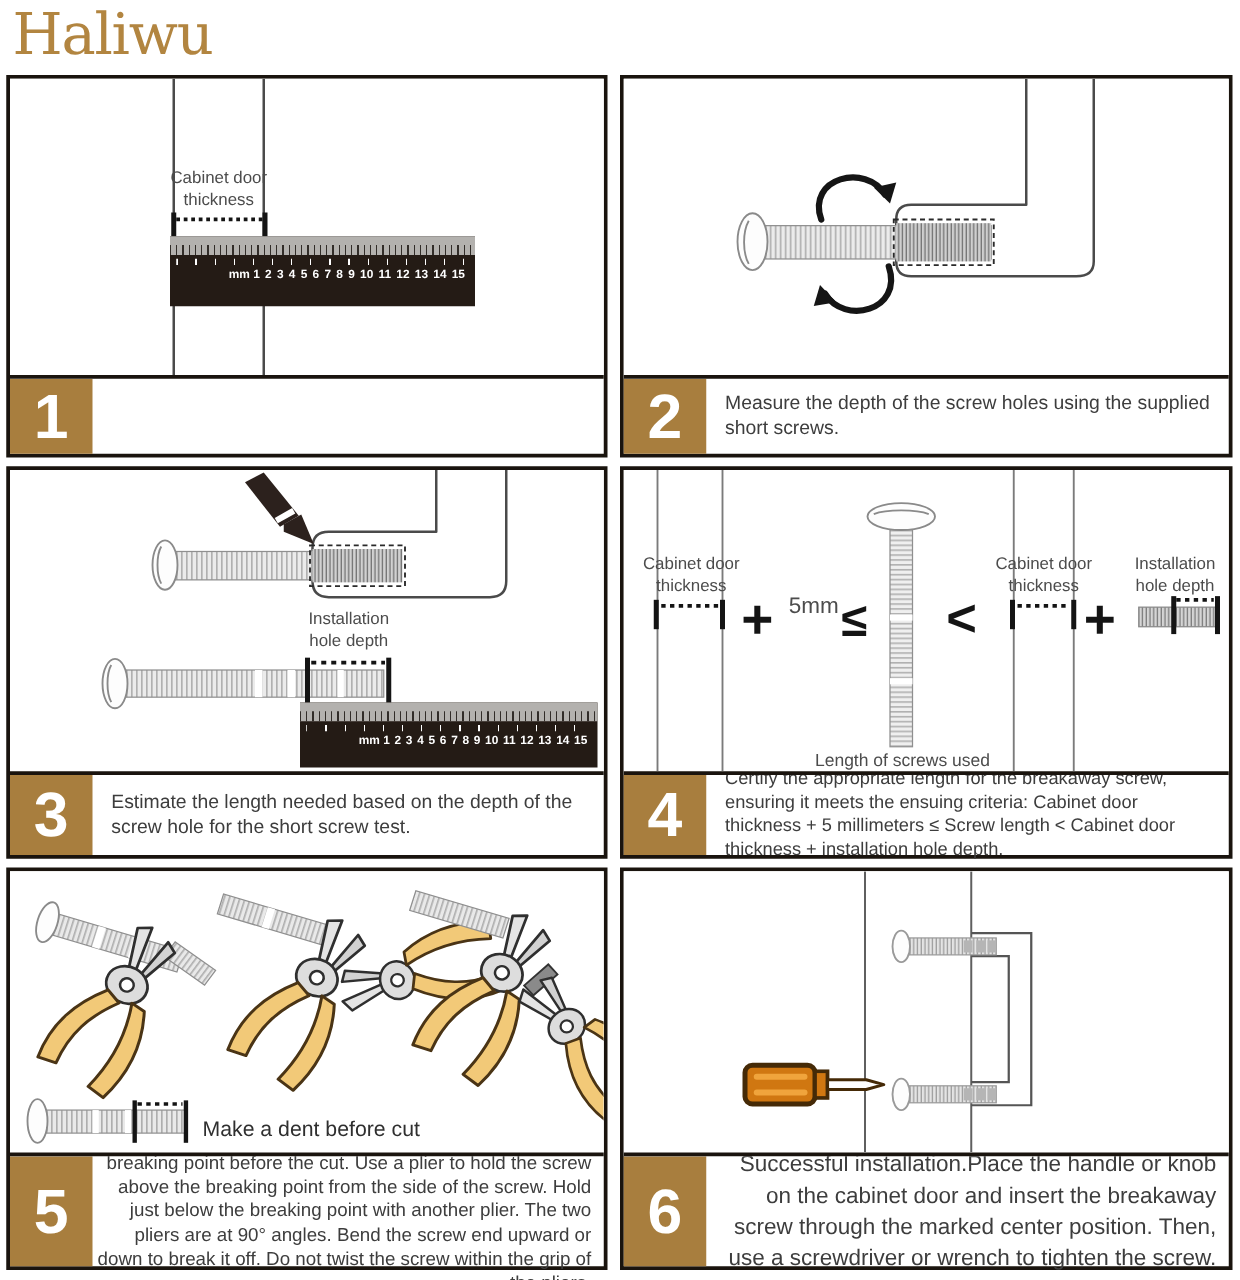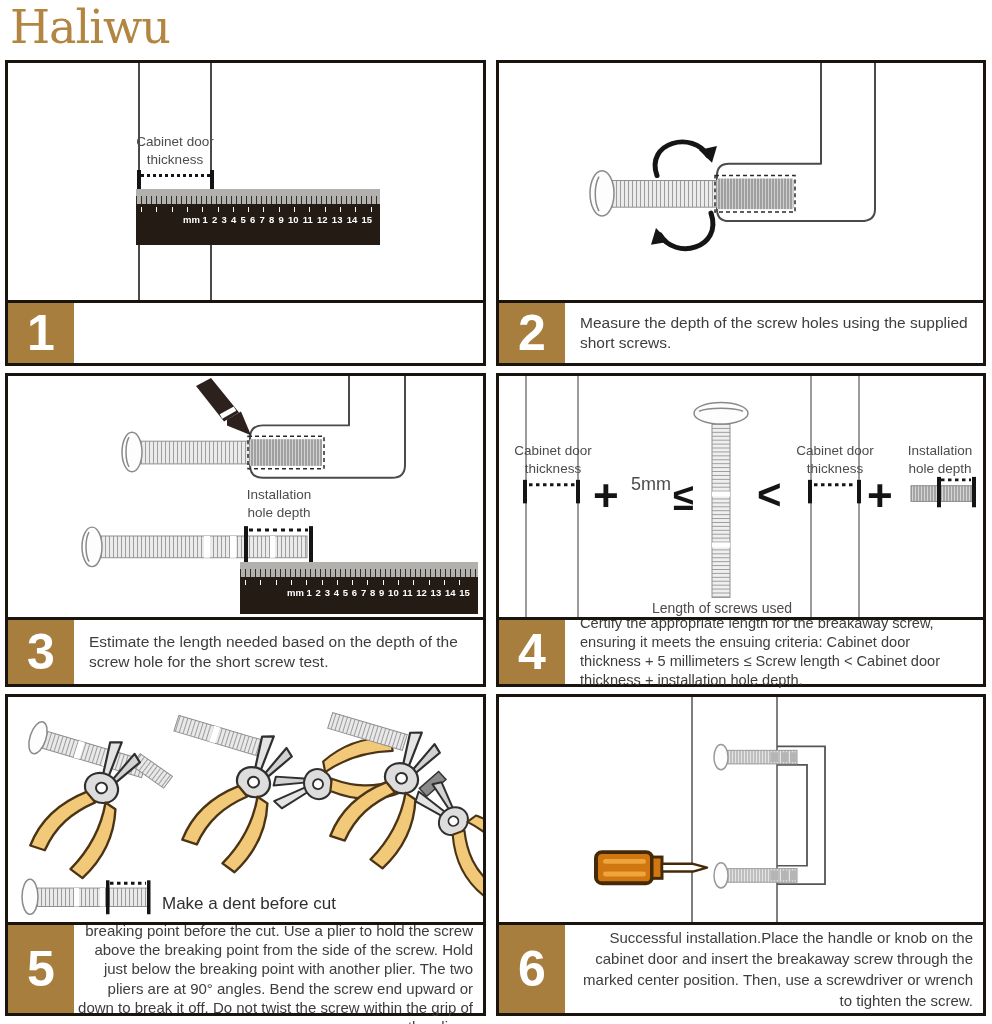--- a/index.html
+++ b/index.html
@@ -27,21 +27,21 @@
     font-weight:bold; font-size:50px;
     display:flex; align-items:center; justify-content:center;
   }
   .cap-text {
     flex:1; display:flex; align-items:center;
     padding:4px 10px 4px 15px; color:#3d3d3d;
     font-size:15.5px; line-height:1.32;
   }
   .p4 .cap-text { font-size:14.6px; line-height:1.3; }
   .p5 .cap-text { font-size:15px; padding-left:4px; line-height:1.29; }
-  .p6 .cap-text { font-size:15px; line-height:1.4; }
+  .p6 .cap-text { font-size:18px; line-height:1.4; }
 
   svg.fill { position:absolute; left:0; top:0; width:100%; height:100%; }
 
   .vline { position:absolute; top:0; bottom:0; width:2px; background:#4a4a4a; }
   .lbl { position:absolute; text-align:center; color:#4c4c4c; font-size:13.5px; line-height:1.3; }
   .dotline { position:absolute; border-top:3px dotted #141414; height:0; }
   .tick { position:absolute; width:4px; background:#141414; }
   .sym { position:absolute; color:#141414; font-weight:bold; line-height:1; }
   .sub { position:absolute; color:#4c4c4c; }
 

